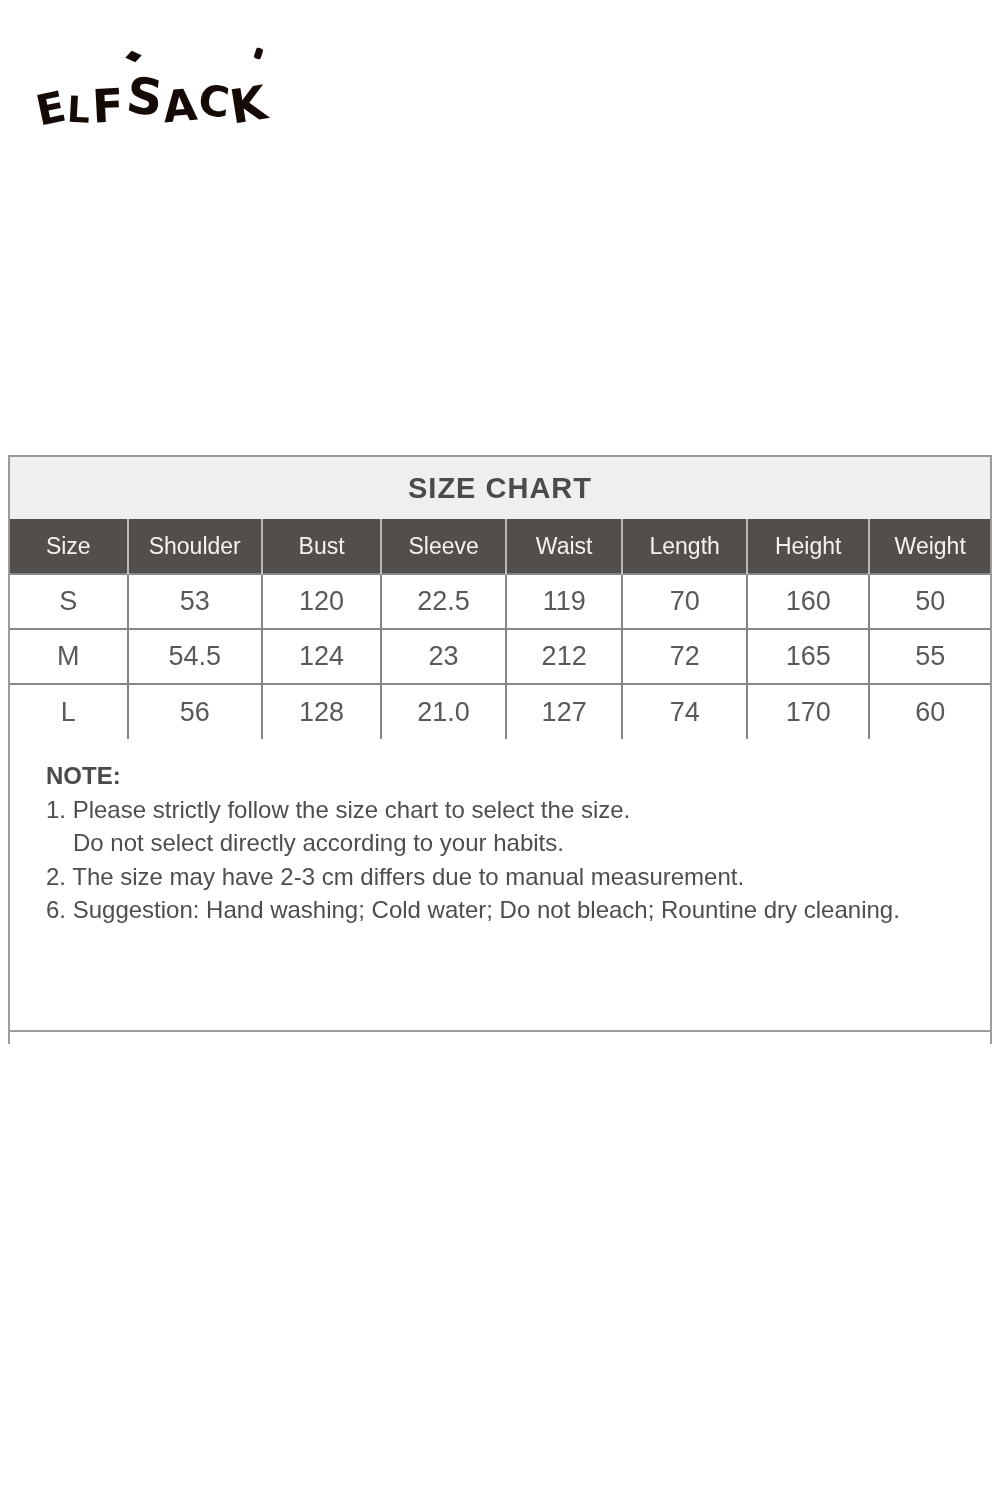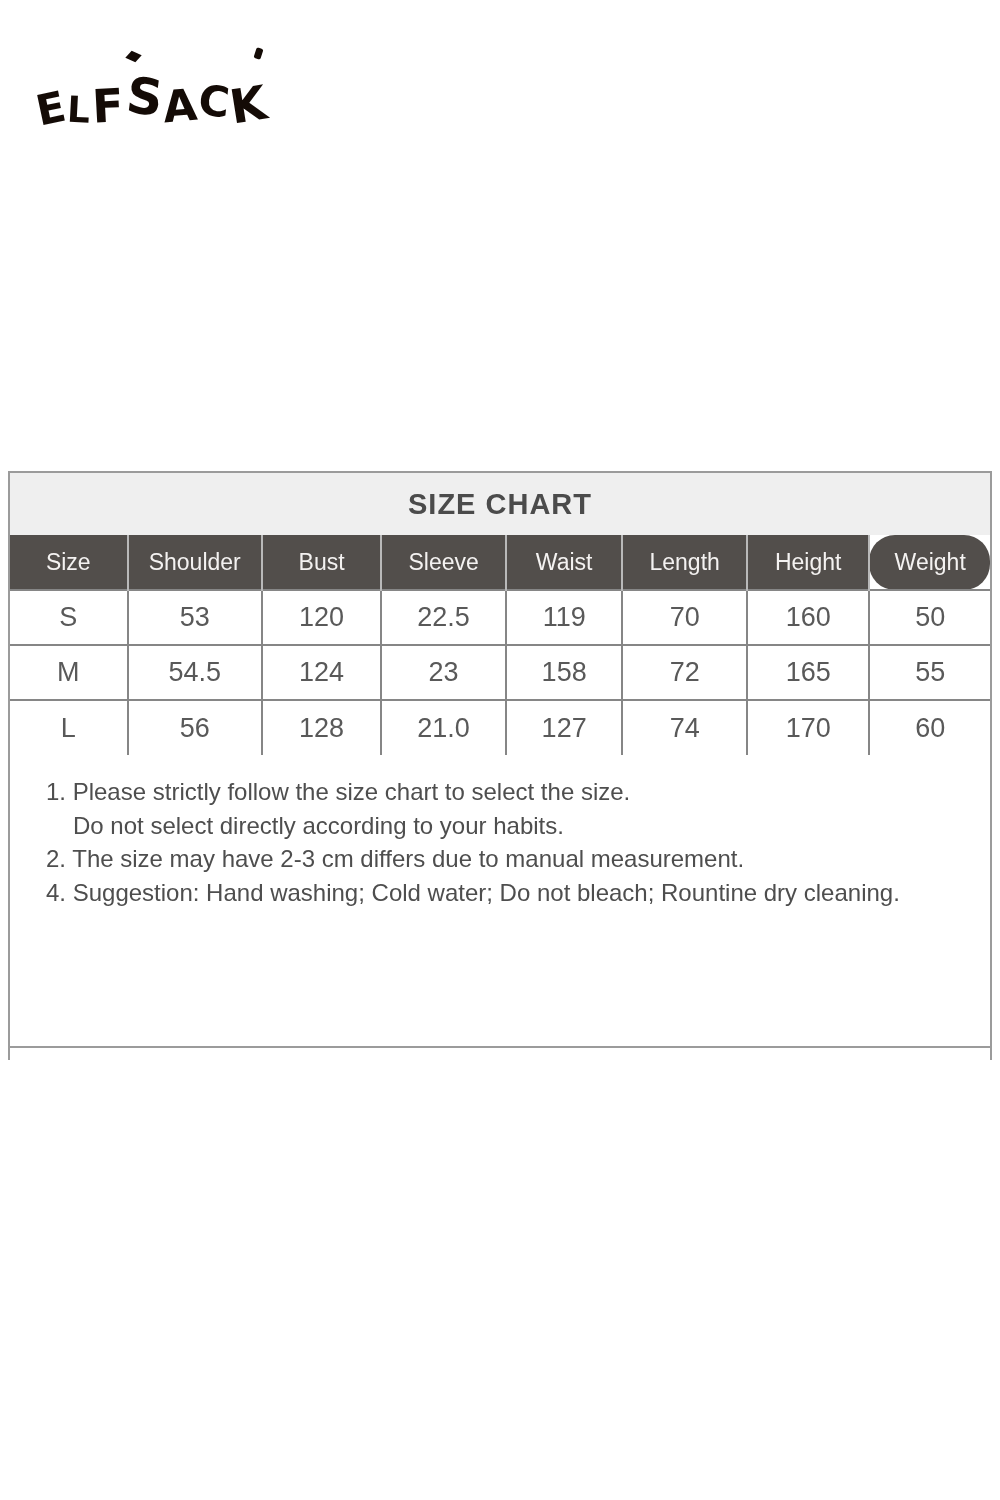--- a/index.html
+++ b/index.html
@@ -20,31 +20,31 @@
   .lg-a { font-size:44px; transform:rotate(-5deg); margin-left:1px; }
   .lg-c { font-size:42px; transform:rotate(6deg) translateY(-5px); margin-left:1px; }
   .lg-k { font-size:47px; transform:rotate(-9deg); margin-left:1px; }
   
   .logo::before { content:""; position:absolute; left:92px; top:14px; width:11px; height:9px;
                   background:#140b06; transform:rotate(24deg) skewX(-18deg); }
   .logo::after  { content:""; position:absolute; right:4px; top:10px; width:7px; height:11px;
                   background:#140b06; border-radius:2px; transform:rotate(18deg); }
 
   
-  .sheet { position:absolute; left:8px; top:471px; width:984px; }
+  .sheet { position:absolute; left:8px; top:455px; width:984px; }
   .box   { border:2px solid #9b9b9b; }
 
   .banner { height:62px; background:#efefef; display:flex;
             align-items:center; justify-content:center; }
   .banner-title { font-size:29px; font-weight:bold; color:#4b4b4b; letter-spacing:1px; }
 
   table { width:100%; border-collapse:collapse; table-layout:fixed; }
   th { background:#524e4b; color:#f4f2f1; font-weight:normal; font-size:23px;
        height:55px; text-align:center; border-right:2px solid #b9b9b9; }
-  th:last-child { border-right:none;border-radius:26px; }
+  th:last-child { border-right:none; }
   td { background:#ffffff; color:#595959; font-size:27px; height:55px;
        text-align:center; border:2px solid #868686; }
   tr td:first-child { border-left:none; }
   tr td:last-child  { border-right:none; }
   tr:last-child td  { border-bottom:none; }
 
   .notes { height:291px; padding:20px 10px 0 36px; font-size:24px;
            line-height:33.5px; color:#4e4e4e; }
   .notes .line { white-space:nowrap; }
   .notes .indent { padding-left:27px; }
@@ -105,40 +105,41 @@
           <td>119</td>
           <td>70</td>
           <td>160</td>
           <td>50</td>
         </tr>
         <tr>
           <td>M</td>
           <td>54.5</td>
           <td>124</td>
           <td>23</td>
-          <td>158</td>
+          <td>212</td>
           <td>72</td>
           <td>165</td>
           <td>55</td>
         </tr>
         <tr>
           <td>L</td>
           <td>56</td>
           <td>128</td>
           <td>21.0</td>
           <td>127</td>
           <td>74</td>
           <td>170</td>
           <td>60</td>
         </tr>
       </tbody>
     </table>
 
     <div class="notes">
+      <div class="line note-title">NOTE:</div>
       <div class="line">1. Please strictly follow the size chart to select the size.</div>
       <div class="line indent">Do not select directly according to your habits.</div>
       <div class="line">2. The size may have 2-3 cm differs due to manual measurement.</div>
-      <div class="line">4. Suggestion: Hand washing; Cold water; Do not bleach; Rountine dry cleaning.</div>
+      <div class="line">6. Suggestion: Hand washing; Cold water; Do not bleach; Rountine dry cleaning.</div>
     </div>
 
   </div>
   <div class="stub"></div>
 </div>
 
 </body></html>

